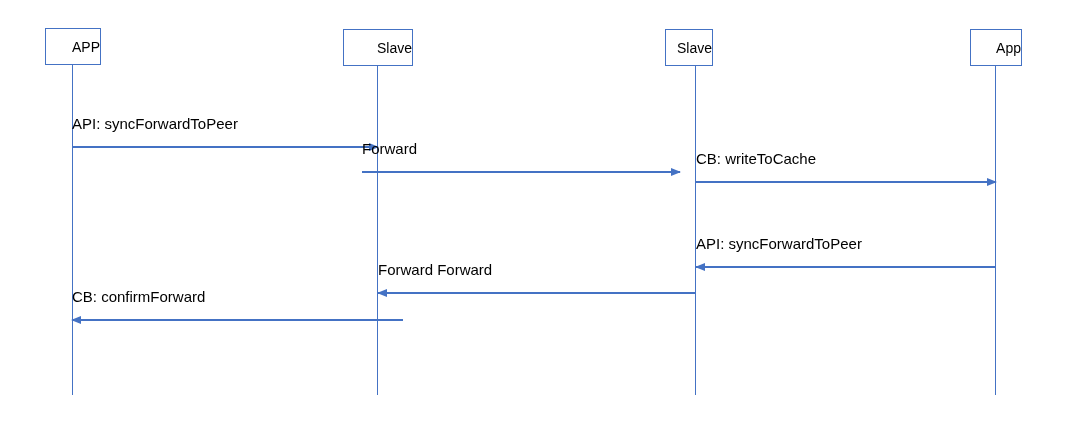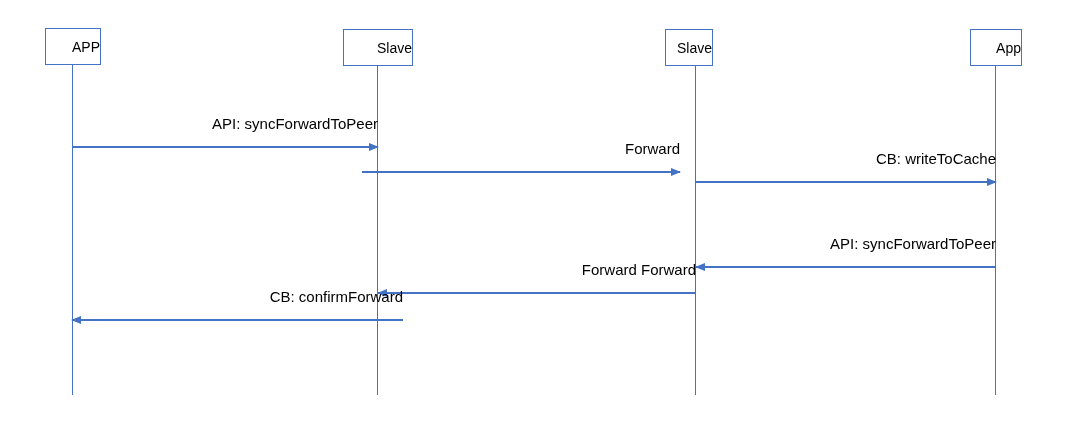--- a/index.html
+++ b/index.html
@@ -55,21 +55,21 @@
   .msg-1 { left: 362px; width: 318px; top: 140px; }
   .msg-2 { left: 696px; width: 300px; top: 150px; }
   .msg-3 { left: 696px; width: 300px; top: 235px; }
   .msg-4 { left: 378px; width: 318px; top: 261px; }
   .msg-5 { left: 72px;  width: 331px; top: 288px; }
   .msg-label {
     position: absolute;
     left: 0;
     right: 0;
     top: 0;
-    text-align: right;
+    text-align: left;
     font-size: 15px;
     color: var(--text, #000000);
     white-space: nowrap;
   }
   .msg-line {
     position: absolute;
     left: 0;
     right: 0;
     bottom: 0;
     height: 2px;

